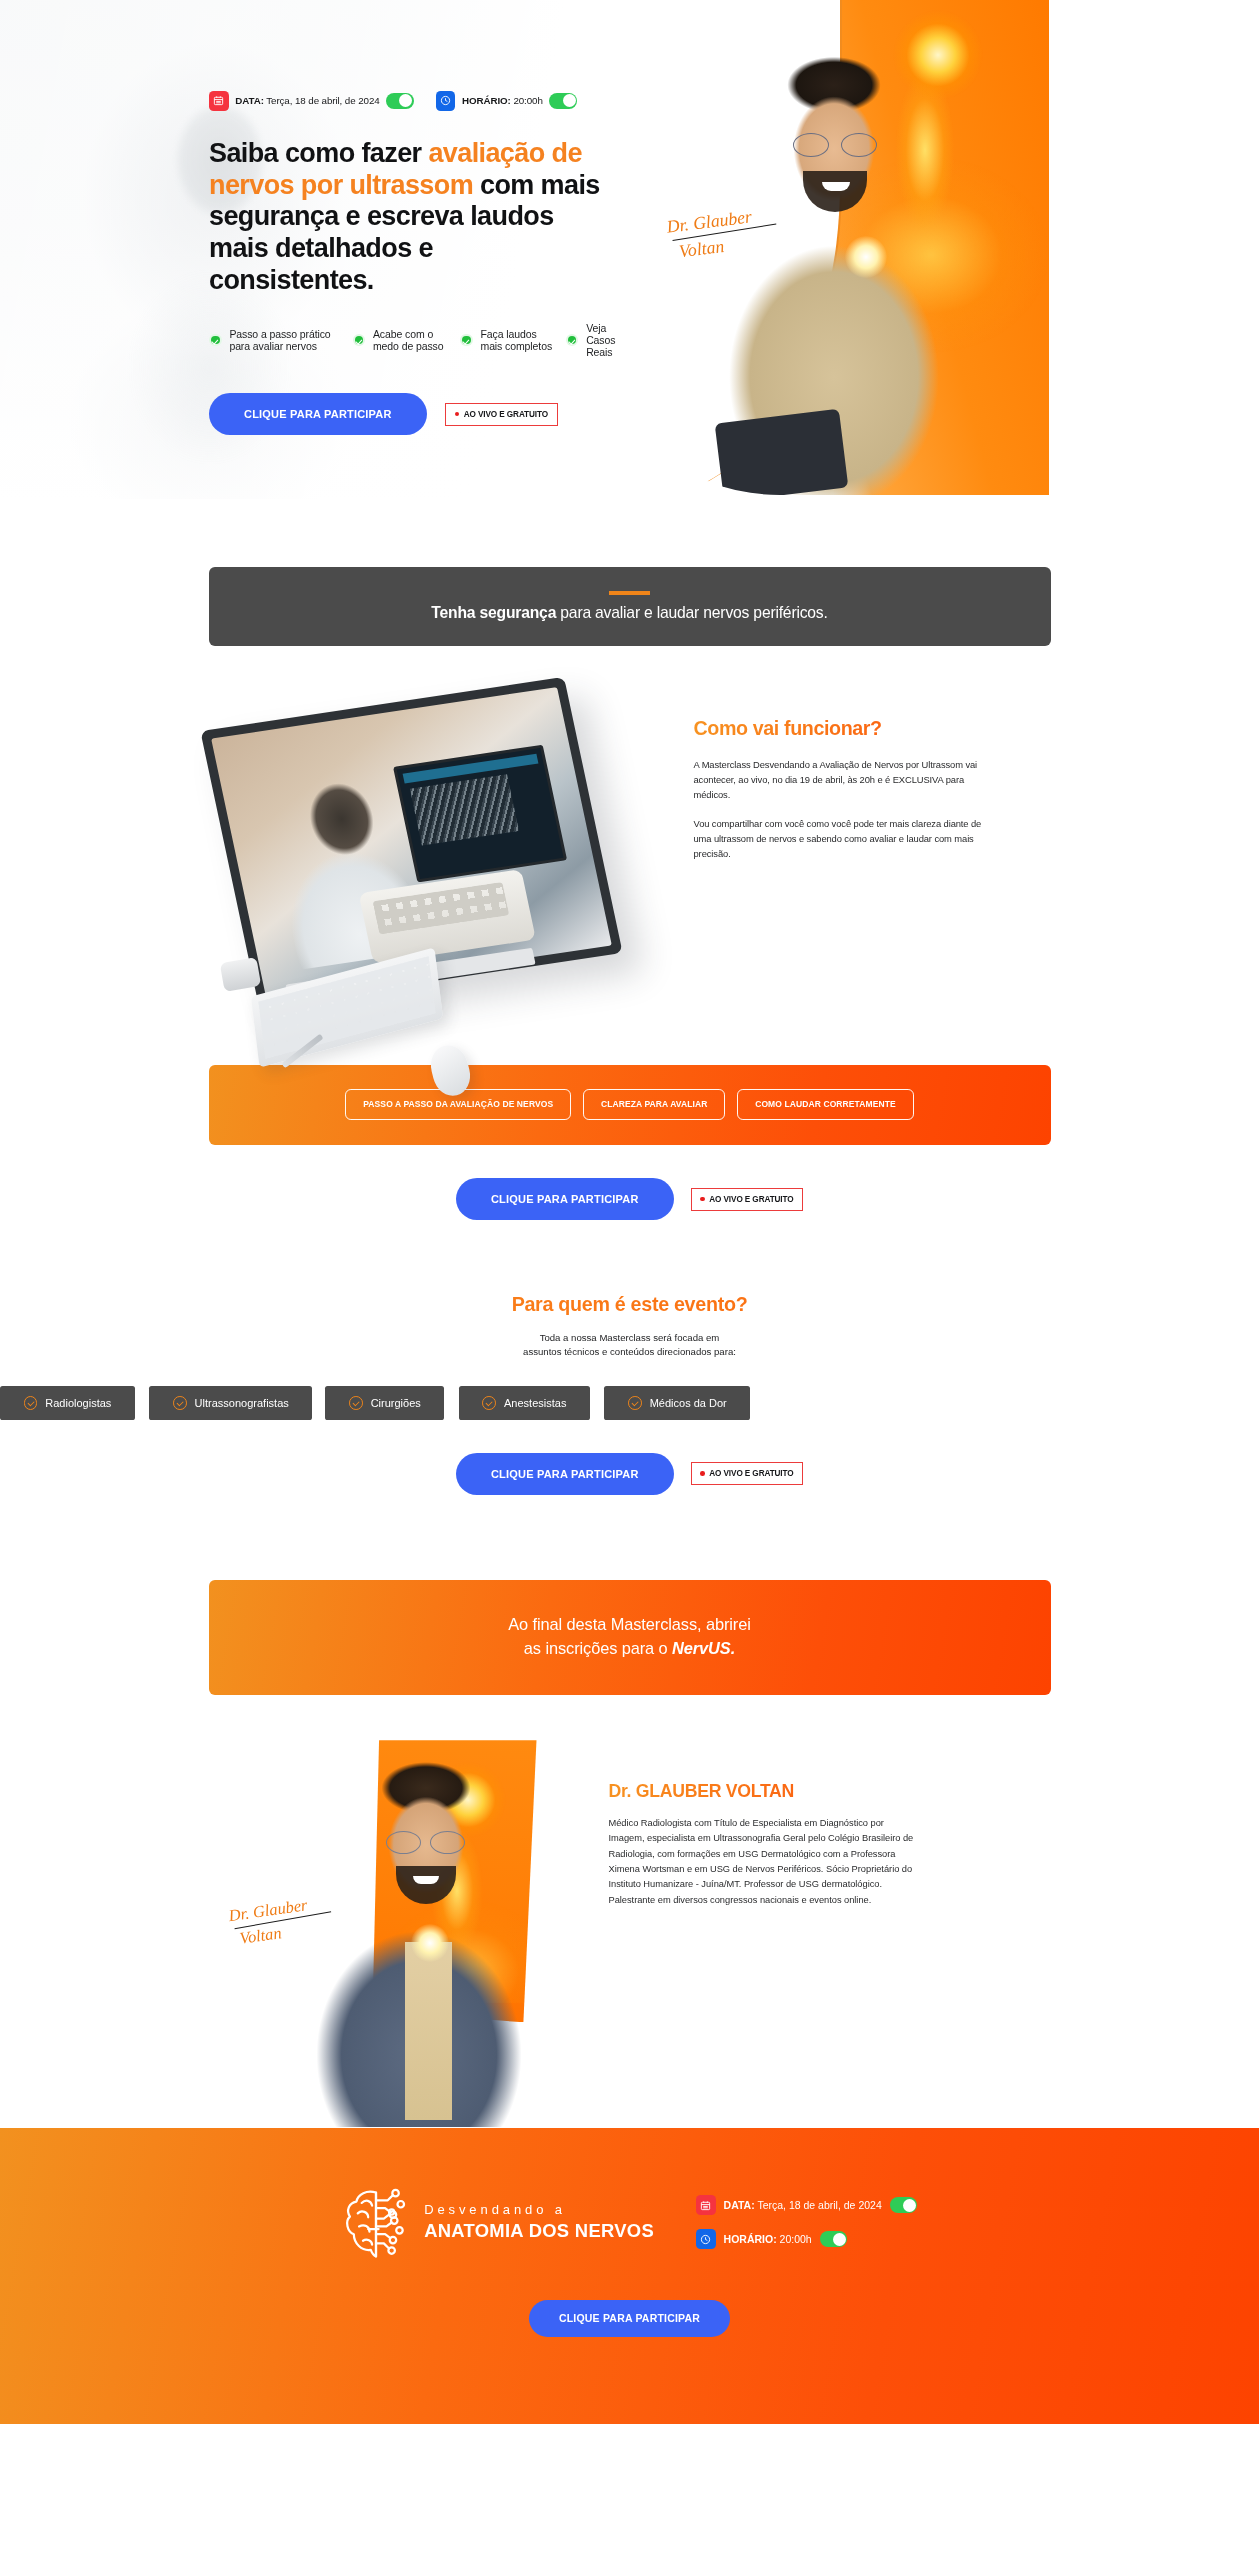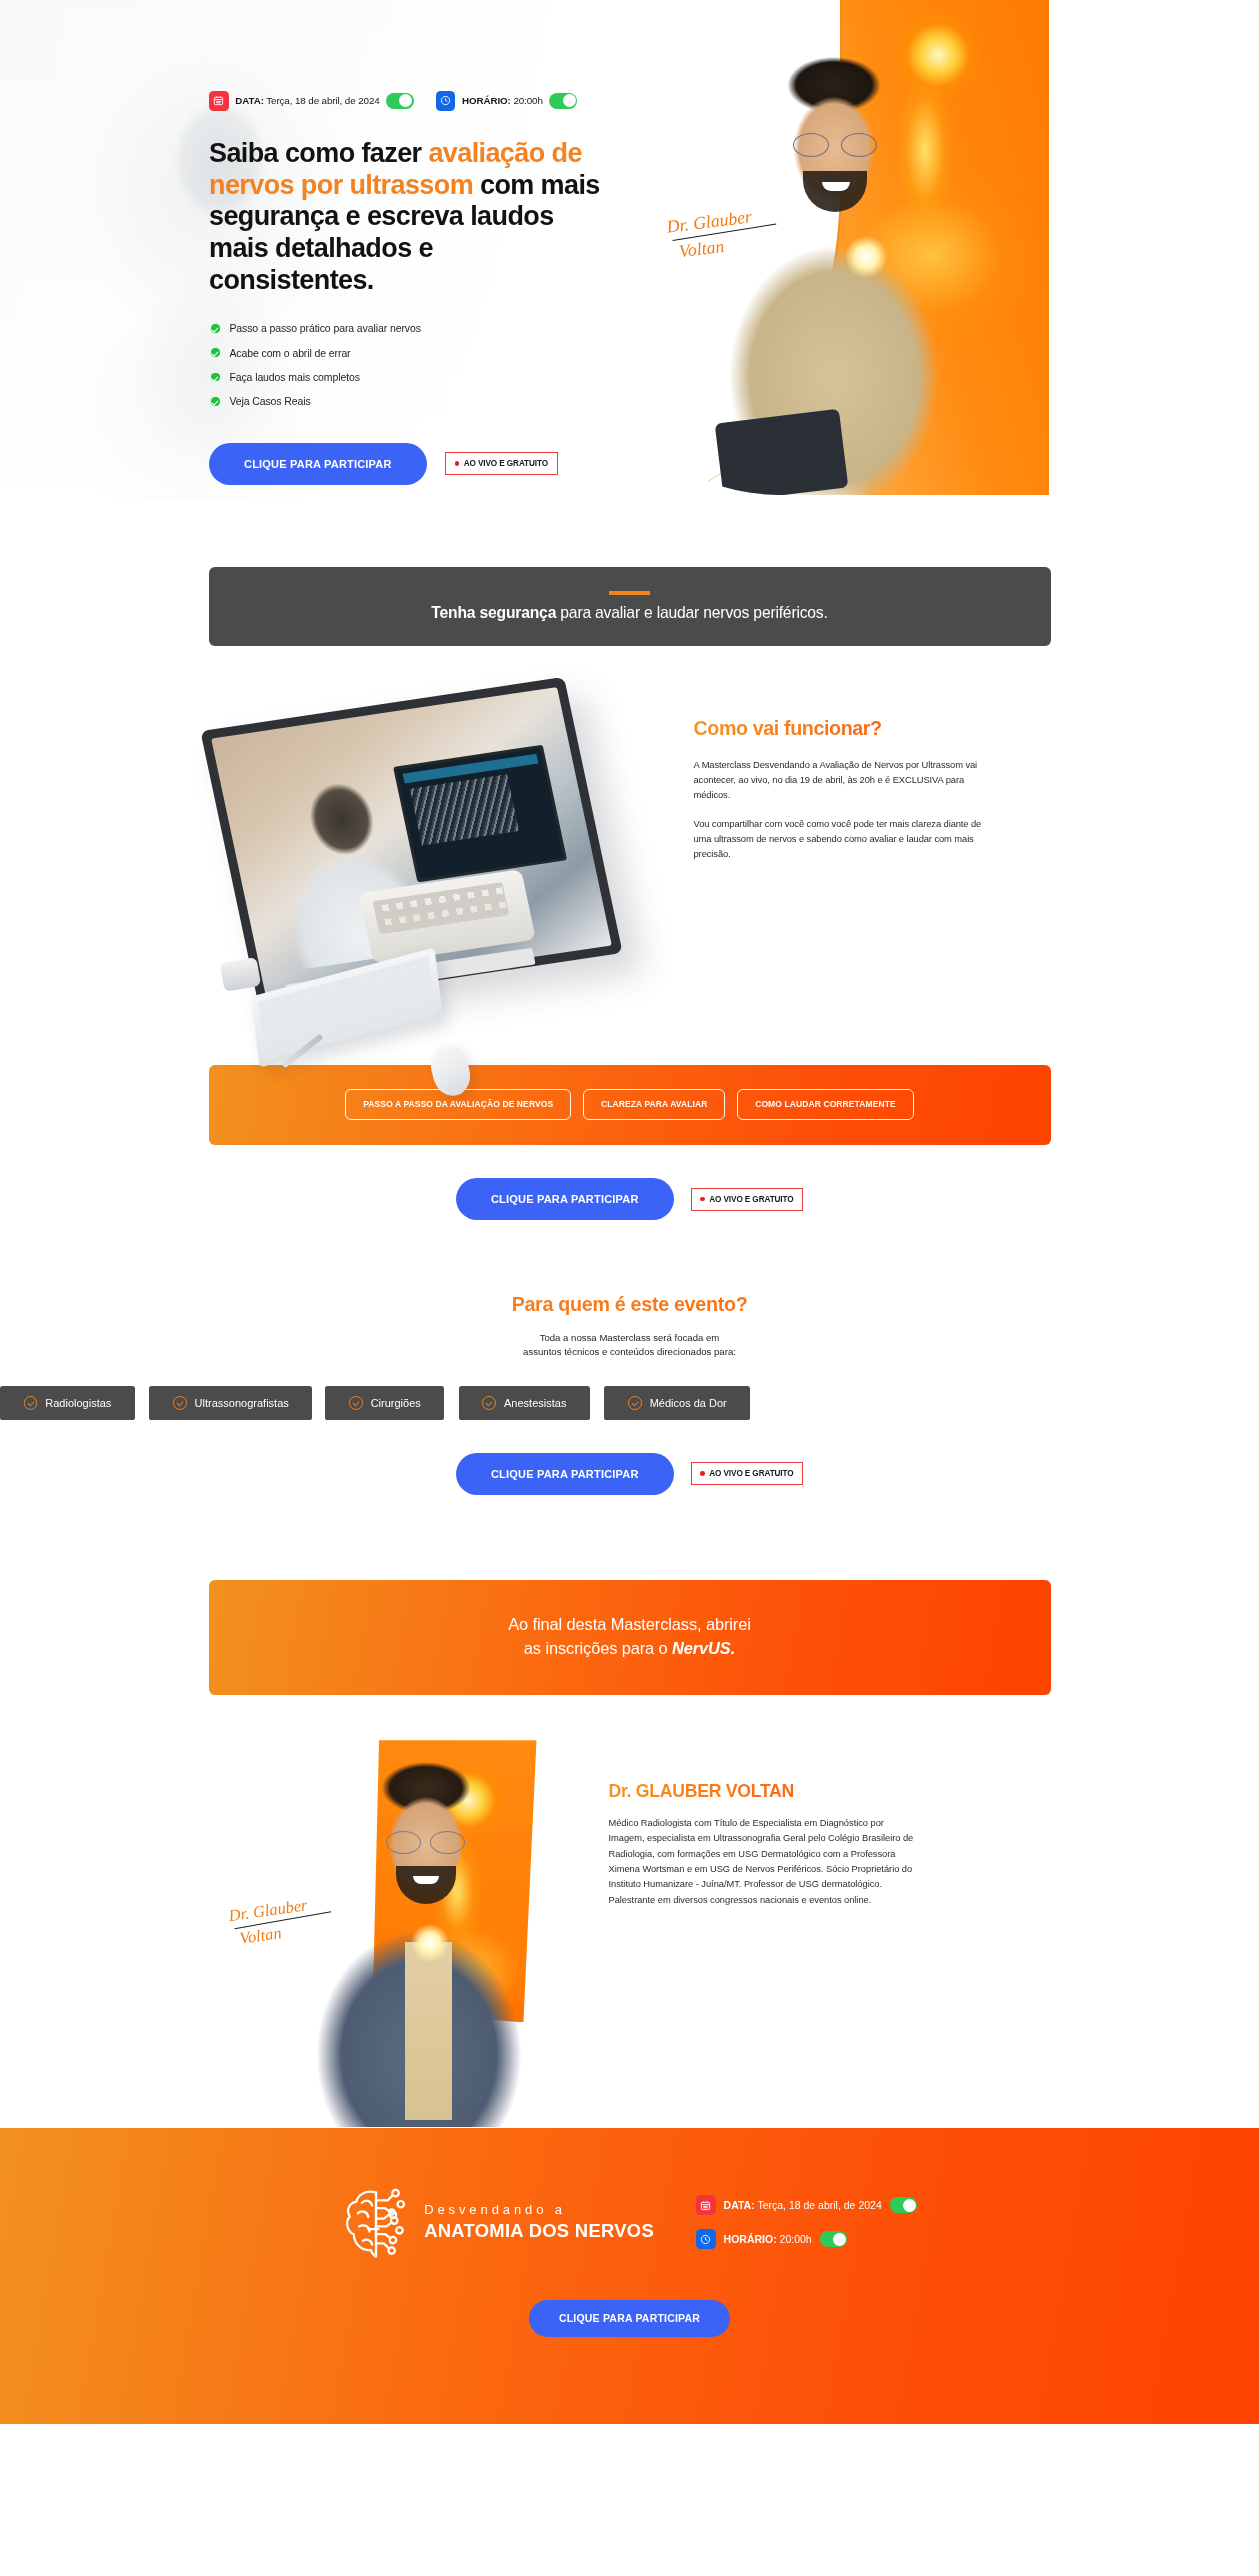--- a/index.html
+++ b/index.html
@@ -49,21 +49,21 @@
   .meta-text{font-size:9.8px;color:#17181a;white-space:nowrap;letter-spacing:-0.1px;}
   .meta-text b{font-weight:700;}
   .toggle{width:27.6px;height:15.7px;border-radius:8.5px;background:#2ecc57;position:relative;flex:none;}
   .toggle:after{content:"";position:absolute;right:1.3px;top:1.3px;width:13px;height:13px;border-radius:50%;background:#fff;}
 
   .hero-h1{
     font-size:27px;line-height:1.17;font-weight:800;color:#111214;letter-spacing:-0.6px;max-width:394px;
   }
   .hero-h1 .o{color:#f58220;}
 
-  .bullets{margin-top:26px;display:flex;flex-direction:column;gap:11.8px;}
+  .bullets{margin-top:26px;display:flex;gap:11.8px;}
   .bullet{display:flex;align-items:center;gap:7.9px;font-size:10.5px;color:#1d1e20;letter-spacing:-0.1px;}
   .chk{width:12.5px;height:12.5px;border-radius:50%;background:#e3f8e6;display:flex;align-items:center;justify-content:center;flex:none;}
   .chk i{width:8.5px;height:8.5px;border-radius:50%;background:#21bf3c;display:block;position:relative;}
   .chk i:after{content:"";position:absolute;left:2.2px;top:1.8px;width:2.6px;height:4.6px;border:solid #fff;border-width:0 1.2px 1.2px 0;transform:rotate(42deg);}
 
   .cta-row{display:flex;align-items:center;gap:18.4px;margin-top:35px;}
   .btn-cta{
     background:#3b63f6;color:#fff;border:none;border-radius:26px;
     font-size:11px;font-weight:600;letter-spacing:0.2px;
     padding:0 35px;height:42px;line-height:42px;cursor:pointer;white-space:nowrap;
@@ -317,21 +317,21 @@
           <div class="bullet">
               <span class="chk">
                 <i></i>
               </span>
               <span>Passo a passo prático para avaliar nervos</span>
             </div>
           <div class="bullet">
               <span class="chk">
                 <i></i>
               </span>
-              <span>Acabe com o abril de errar</span>
+              <span>Acabe com o medo de passo</span>
             </div>
           <div class="bullet">
               <span class="chk">
                 <i></i>
               </span>
               <span>Faça laudos mais completos</span>
             </div>
           <div class="bullet">
               <span class="chk">
                 <i></i>

